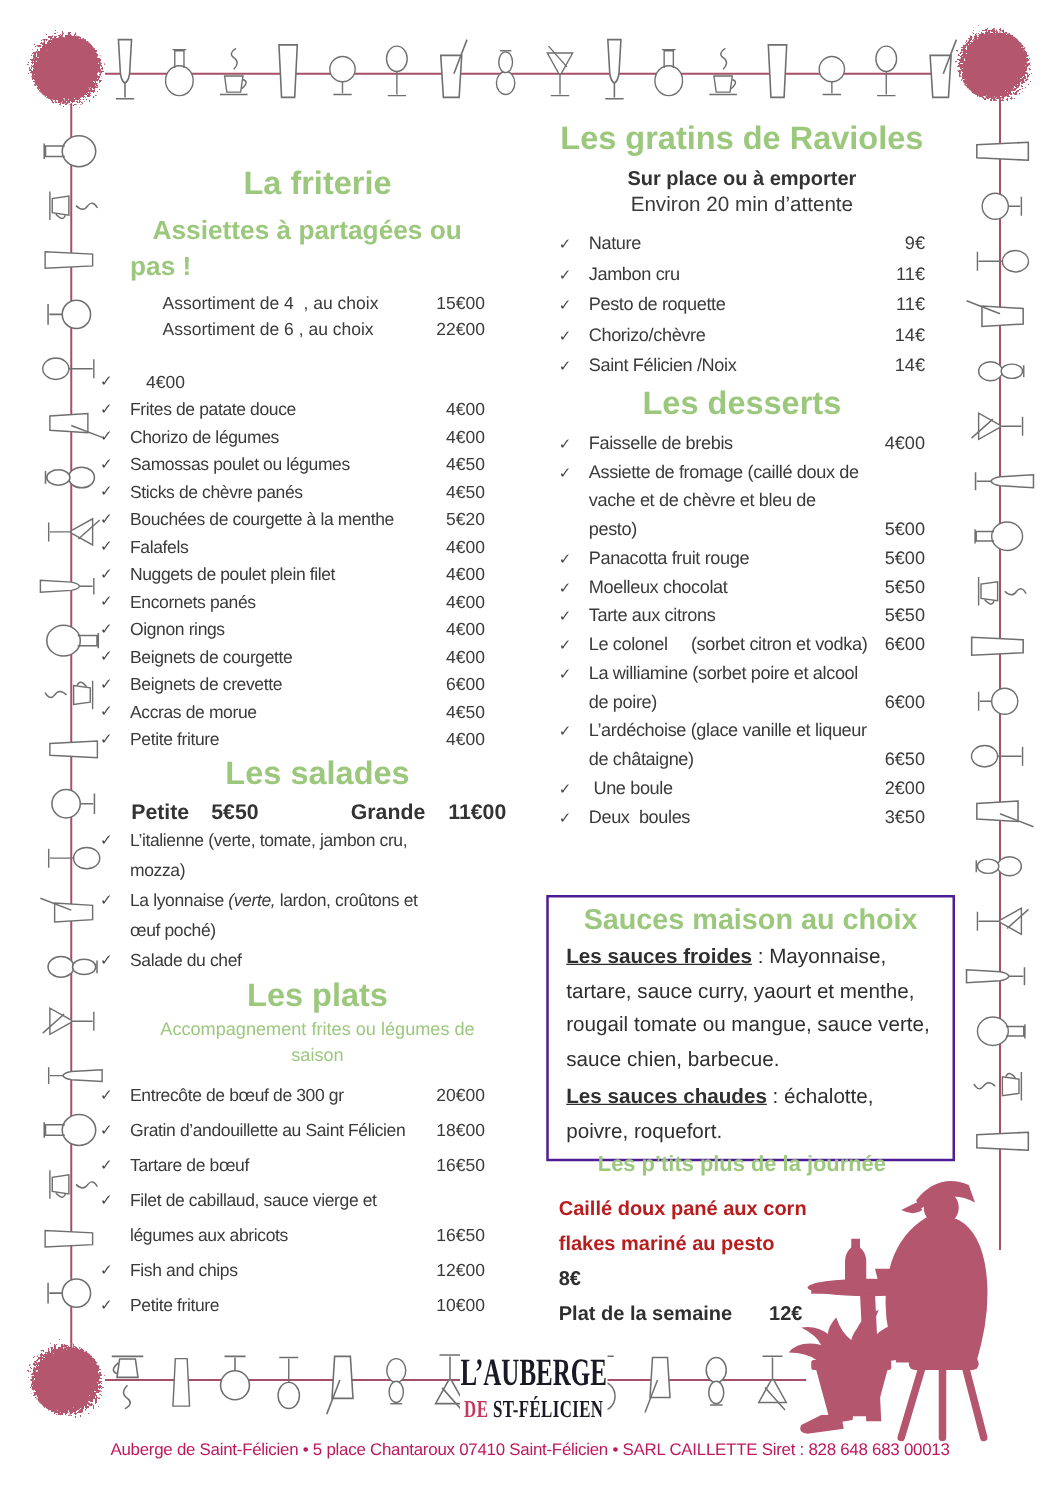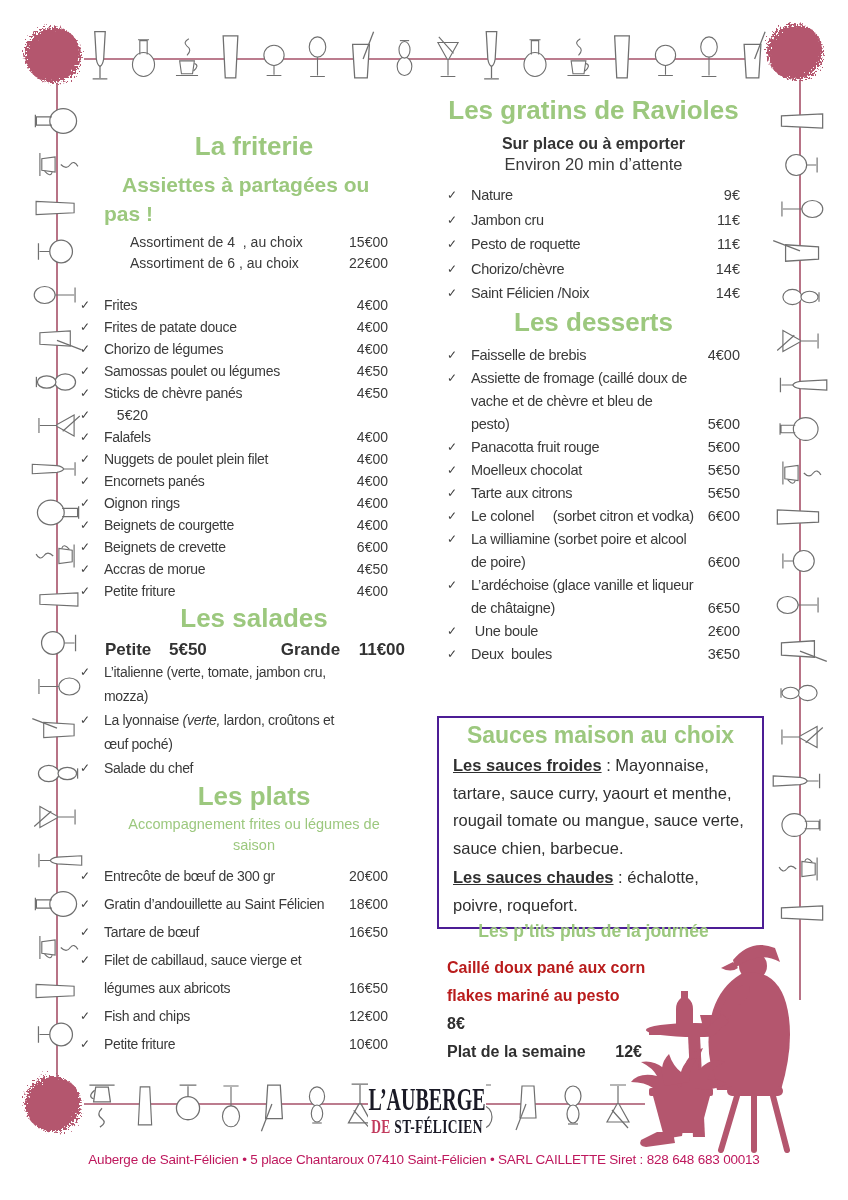--- a/index.html
+++ b/index.html
@@ -258,21 +258,20 @@
       <div class="row">
         <span class="lbl">Assortiment de 6 , au choix</span>
         <span class="pr">22€00</span>
       </div>
     </div>
 
   <div class="items friterie-items">
 
       <div class="item">
         <span class="chk">✓</span>
-        <span class="nm">Frites</span>
         <span class="pr">4€00</span>
       </div>
 
       <div class="item">
         <span class="chk">✓</span>
         <span class="nm">Frites de patate douce</span>
         <span class="pr">4€00</span>
       </div>
 
       <div class="item">
@@ -288,20 +287,21 @@
       </div>
 
       <div class="item">
         <span class="chk">✓</span>
         <span class="nm">Sticks de chèvre panés</span>
         <span class="pr">4€50</span>
       </div>
 
       <div class="item">
         <span class="chk">✓</span>
+        <span class="nm">Bouchées de courgette à la menthe</span>
         <span class="pr">5€20</span>
       </div>
 
       <div class="item">
         <span class="chk">✓</span>
         <span class="nm">Falafels</span>
         <span class="pr">4€00</span>
       </div>
 
       <div class="item">

